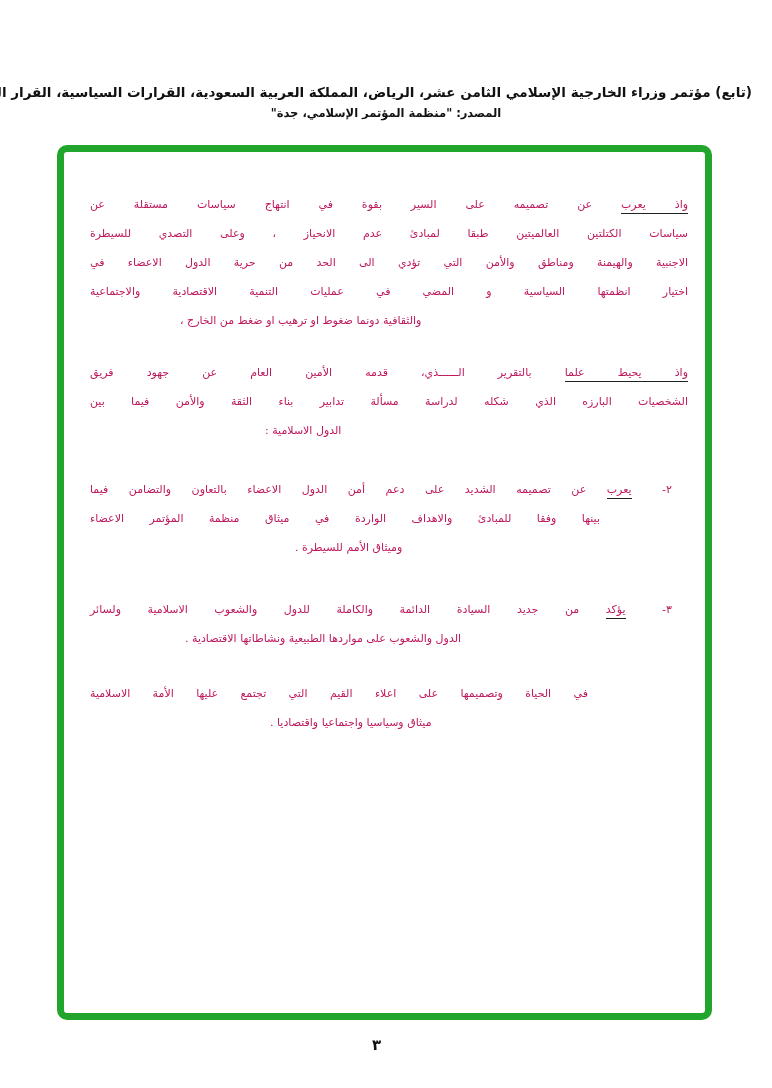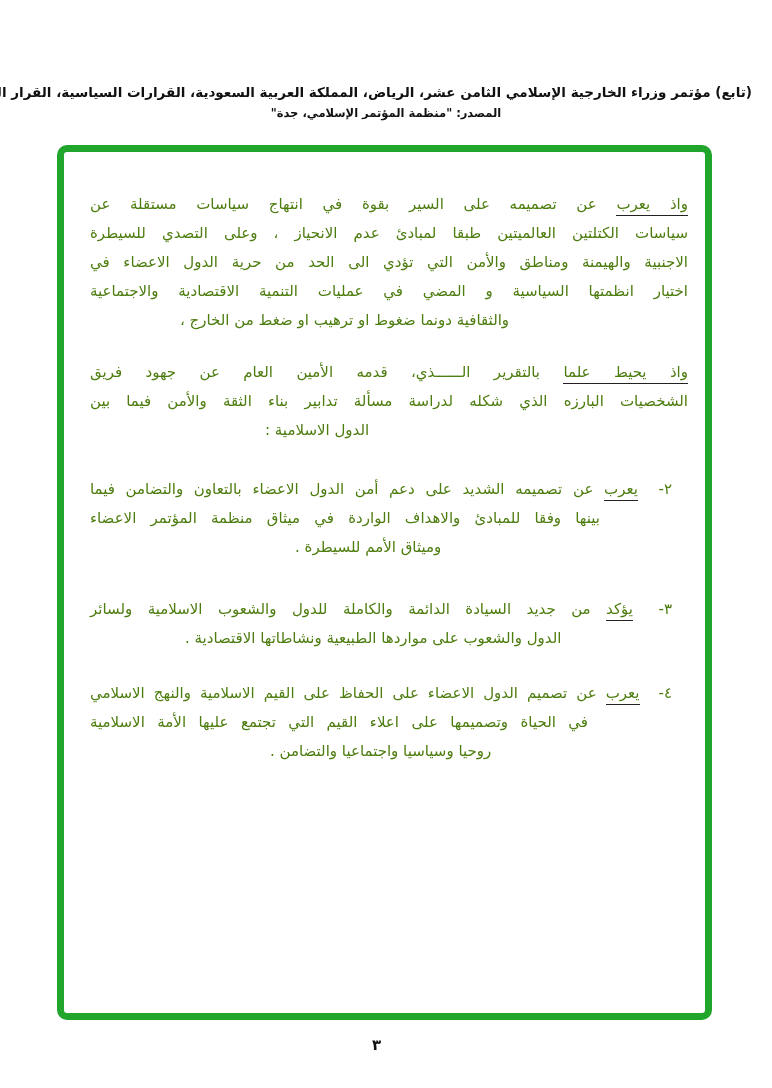--- a/index.html
+++ b/index.html
@@ -23,22 +23,22 @@
   .frame{
     position:absolute;left:57px;top:145px;width:641px;height:861px;
     border:7px solid #22a52c;border-radius:10px;background:transparent;
   }
   
   .content{
     position:absolute;left:90px;top:190px;width:598px;
     direction:rtl;
   }
   .line{
-    direction:rtl;height:29px;line-height:29px;font-size:15px;
-    white-space:nowrap;color:#4d7c0f;
+    direction:rtl;height:29px;line-height:29px;font-size:11px;
+    white-space:nowrap;color:#be185d;
   }
   .fill{text-align:justify;text-align-last:justify;white-space:normal;}
   .end{text-align:left;white-space:nowrap;}
   .lead{border-bottom:1.5px solid #222;padding-bottom:2px;}
   .num{padding-left:10px;}
   .pagenum{
     position:absolute;left:372px;top:1036px;
     font-size:15px;font-weight:bold;direction:rtl;color:#111;
   }
 </style>
@@ -75,22 +75,21 @@
       <div class="line fill" style="margin-right:88px">بينها وفقا للمبادئ والاهداف الواردة في ميثاق منظمة المؤتمر الاعضاء</div>
       <div class="line end" style="margin-left:205px">وميثاق الأمم للسيطرة .</div>
     </div>
 
     <div style="margin-top:33px">
       <div class="line fill" style="margin-right:16px"><span class="num">٣-</span> <span class="lead">يؤكد</span> <span>من جديد السيادة الدائمة والكاملة للدول والشعوب الاسلامية ولسائر</span></div>
       <div class="line end" style="margin-left:95px">الدول والشعوب على مواردها الطبيعية ونشاطاتها الاقتصادية .</div>
     </div>
 
     <div style="margin-top:26px">
-      <div class="line fill" style="margin-right:16px"><span class="num">٤-</span> <span class="lead">يعرب</span> <span>عن تصميم الدول الاعضاء على الحفاظ على القيم الاسلامية والنهج الاسلامي</span></div>
       <div class="line fill" style="margin-right:100px">في الحياة وتصميمها على اعلاء القيم التي تجتمع عليها الأمة الاسلامية</div>
-      <div class="line end" style="margin-left:180px">روحيا وسياسيا واجتماعيا والتضامن .</div>
+      <div class="line end" style="margin-left:180px">ميثاق وسياسيا واجتماعيا واقتصاديا .</div>
     </div>
 
   </div>
 
   <div class="pagenum">٣</div>
 
 </div>
 
 </body></html>

